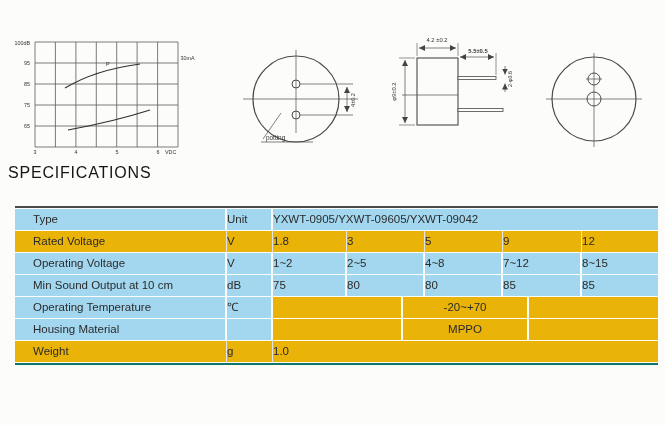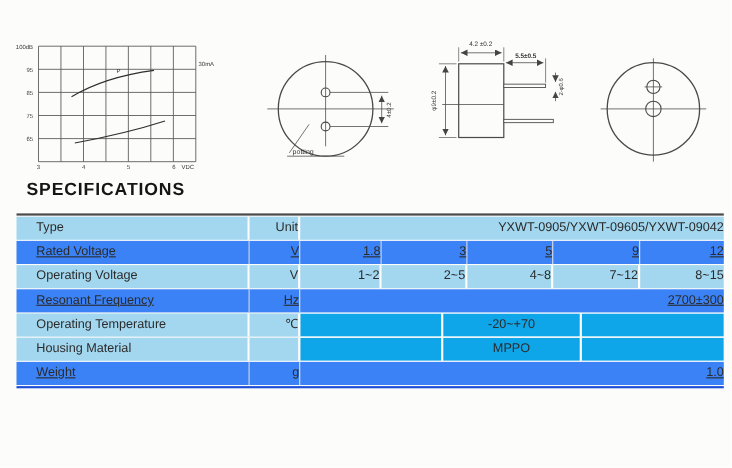--- a/index.html
+++ b/index.html
@@ -5,43 +5,43 @@
   html,body{margin:0;padding:0;background:#ffffff;}
   #canvas{
     position:relative;width:665px;height:425px;background:#fcfcfb;
     font-family:"Liberation Sans", sans-serif;overflow:hidden;
   }
   
   #drawings{position:absolute;top:0;left:0;}
   #drawings text{fill:#333;font-family:"Liberation Sans",sans-serif;}
   
   #spec-heading{
-    position:absolute;left:24px;top:164px;font-size:16px;font-weight:bold;
+    position:absolute;left:8px;top:164px;font-size:16px;font-weight:normal;
     letter-spacing:0.8px;color:#151515;
   }
   
   #table-wrap{
-    position:absolute;left:15px;top:194px;width:643px;
-    border-top:2px solid #4a4a4a;border-bottom:2px solid #1d4ed8;
+    position:absolute;left:15px;top:206px;width:643px;
+    border-top:2px solid #4a4a4a;border-bottom:2px solid #0f766e;
   }
   table{border-collapse:separate;border-spacing:0 1px;table-layout:fixed;width:643px;}
   td{
     height:21px;line-height:21px;font-size:11.5px;color:#2b2b2b;
     padding:0;white-space:nowrap;overflow:hidden;
   }
   td.lbl{text-align:left;padding-left:18px;}
-  td.ctr{text-align:right;}
+  td.ctr{text-align:left;}
   tr.rb td{background:#a3d7ef;border-right:2px solid #fcfcfb;}
   tr.rb td:last-child{border-right:none;}
-  tr.rw td{background:#3b82f6;border-right:1px solid #e4e4e4;text-decoration:underline;}
+  tr.rw td{background:#eab308;border-right:1px solid #e4e4e4;}
   tr.rw td:last-child{border-right:none;margin-top:44px;}
   tr.rw td.wspan{border-right:none;}
   td.span-cell{background:transparent !important;border-right:none !important;padding:0;}
   .segwrap{display:flex;height:21px;gap:2px;}
-  .seg{background:#0ea5e9;height:21px;}
+  .seg{background:#eab308;height:21px;}
   .seg.s1{flex:0 0 33.2%;}
   .seg.mid{flex:0 0 32.3%;display:flex;align-items:center;justify-content:center;}
   .seg.s3{flex:1 1 auto;}
 </style>
 </head>
 <body>
 
 <div id="canvas">
 
   <svg id="drawings" width="665" height="165" viewBox="0 0 665 165">
@@ -166,26 +166,30 @@
           <td class="lbl">Operating Voltage</td>
           <td class="ctr">V</td>
           <td class="ctr">1~2</td>
           <td class="ctr">2~5</td>
           <td class="ctr">4~8</td>
           <td class="ctr">7~12</td>
           <td class="ctr">8~15</td>
         </tr>
 
 
-
-        <tr class="rw">
-          <td class="lbl">Resonant Frequency</td>
-          <td class="ctr">Hz</td>
-          <td class="ctr wspan" colspan="5">2700±300</td>
-        </tr>
+        <tr class="rb">
+          <td class="lbl">Min Sound Output at 10 cm</td>
+          <td class="ctr">dB</td>
+          <td class="ctr">75</td>
+          <td class="ctr">80</td>
+          <td class="ctr">80</td>
+          <td class="ctr">85</td>
+          <td class="ctr">85</td>
+        </tr>
+
 
         <tr class="rb">
           <td class="lbl">Operating Temperature</td>
           <td class="ctr">℃</td>
           <td class="span-cell" colspan="5">
             <div class="segwrap">
               <div class="seg s1"></div>
               <div class="seg mid">-20~+70</div>
               <div class="seg s3"></div>
             </div>

